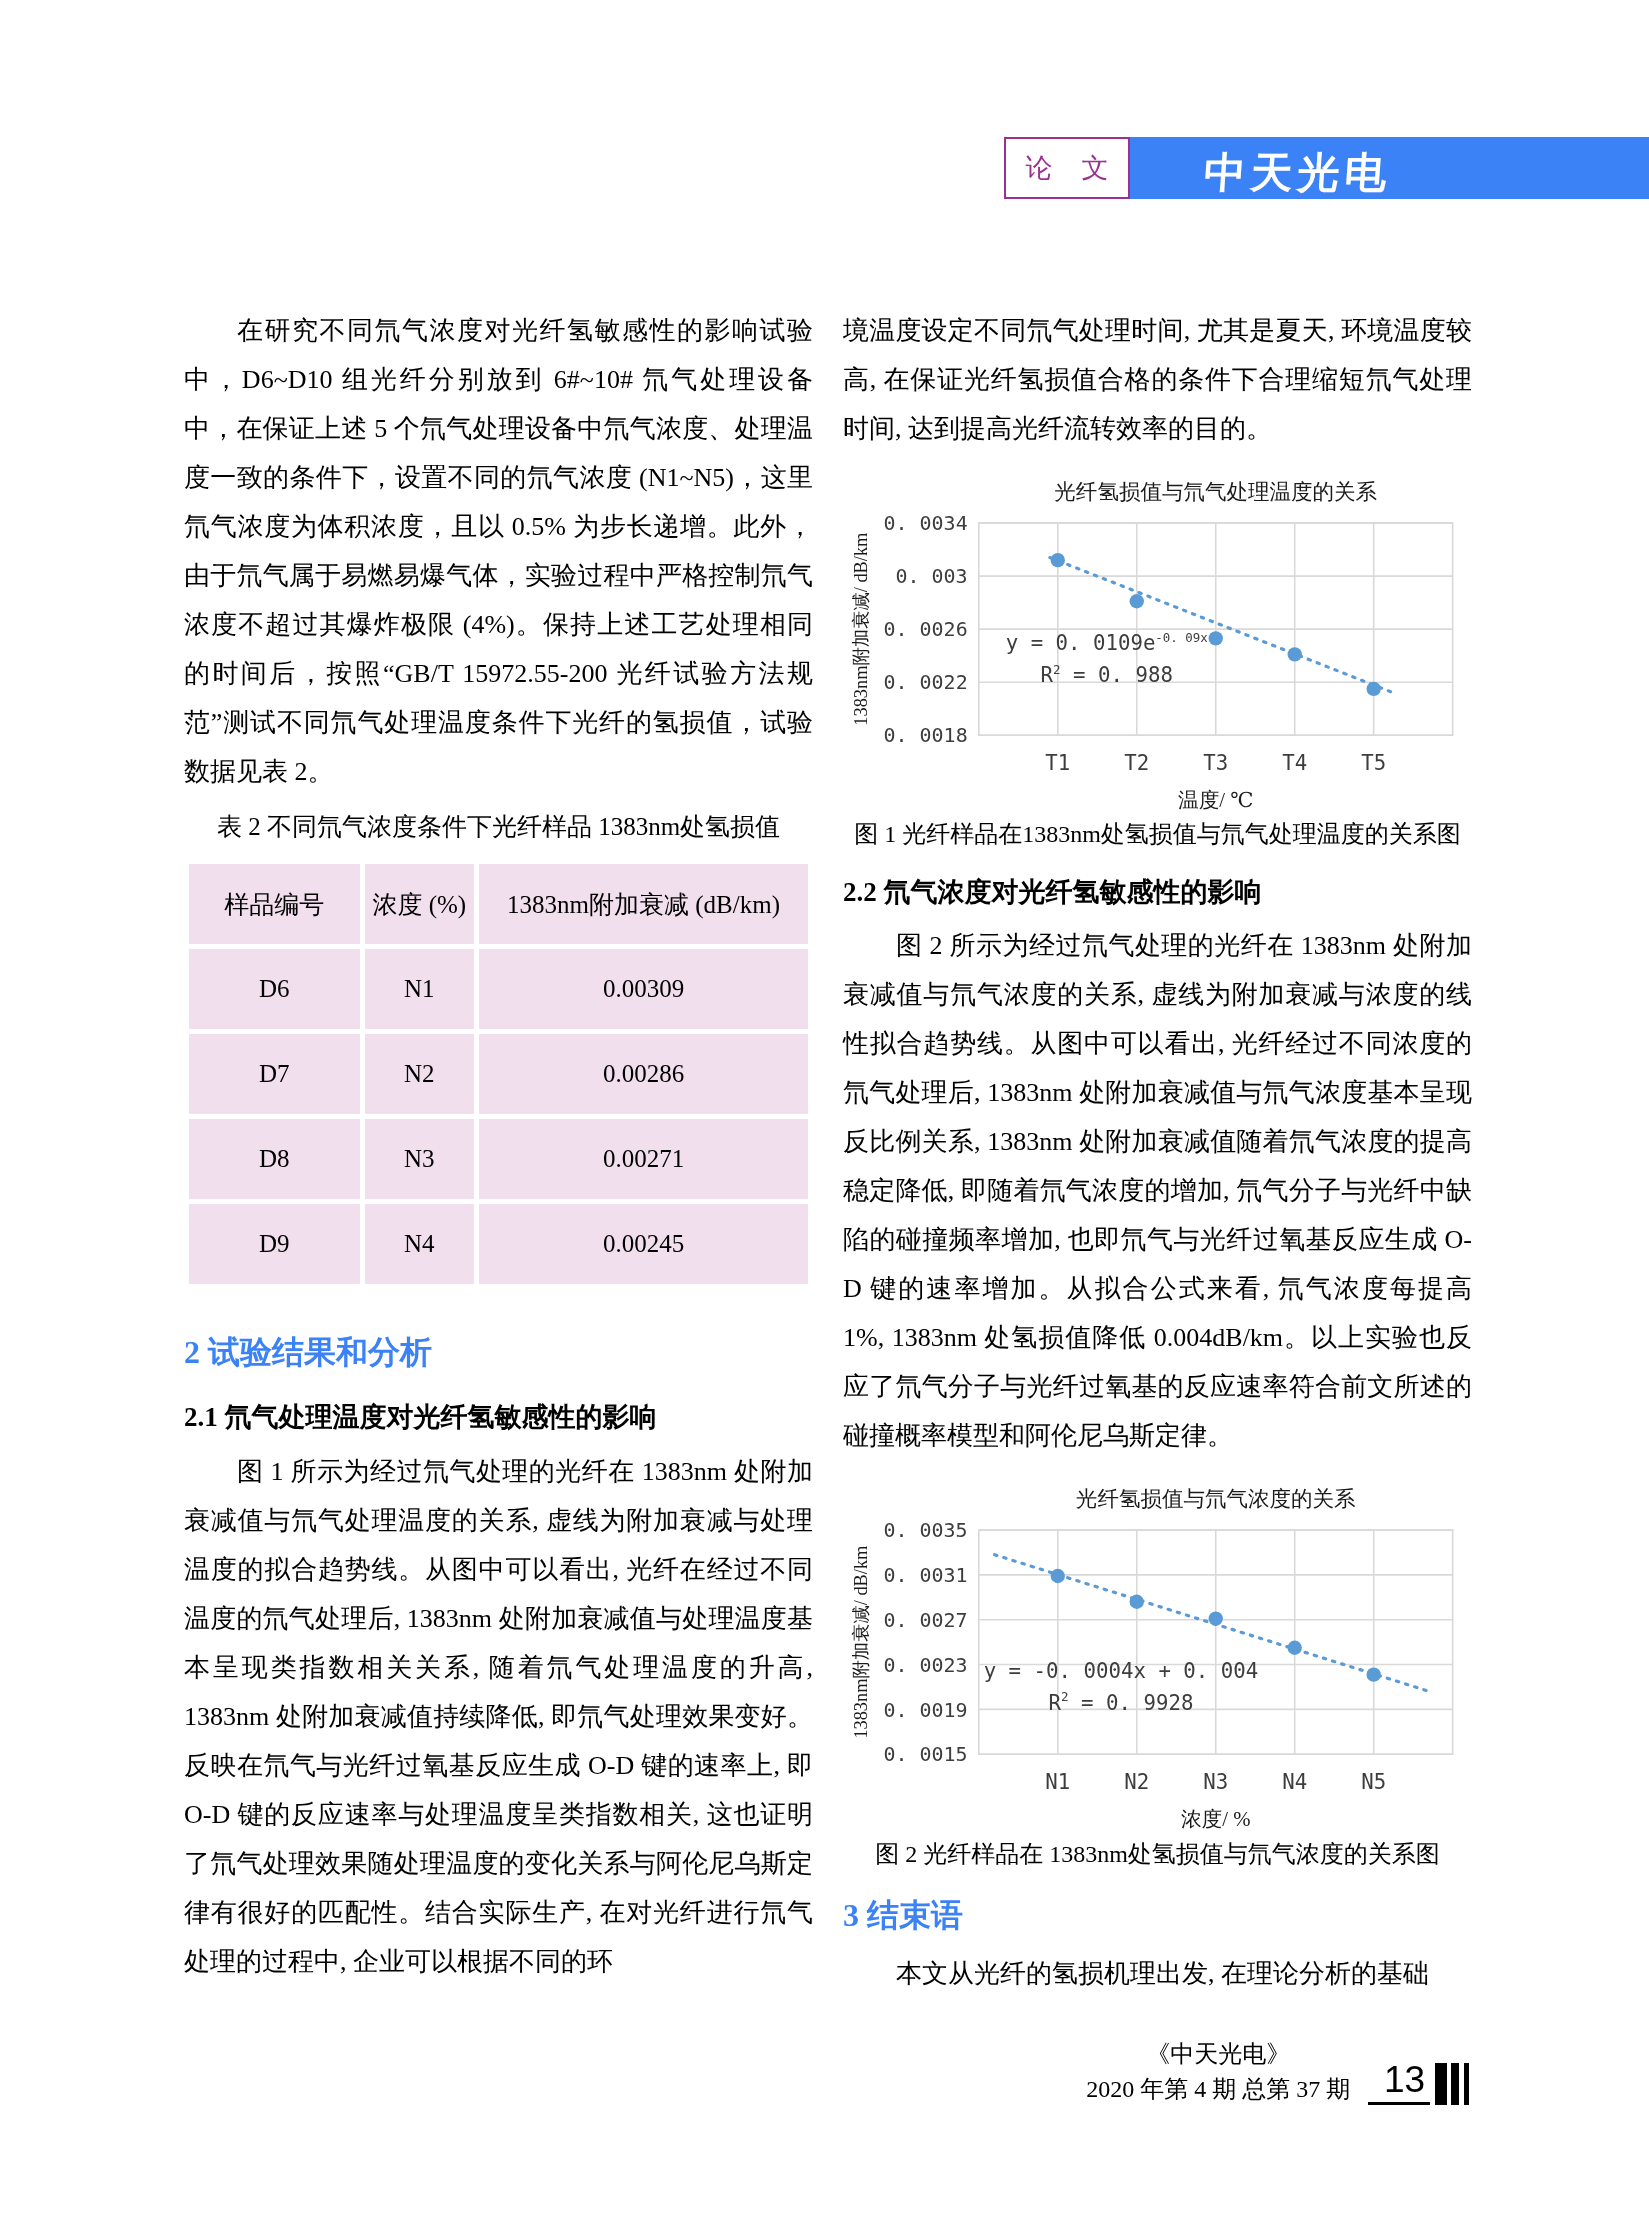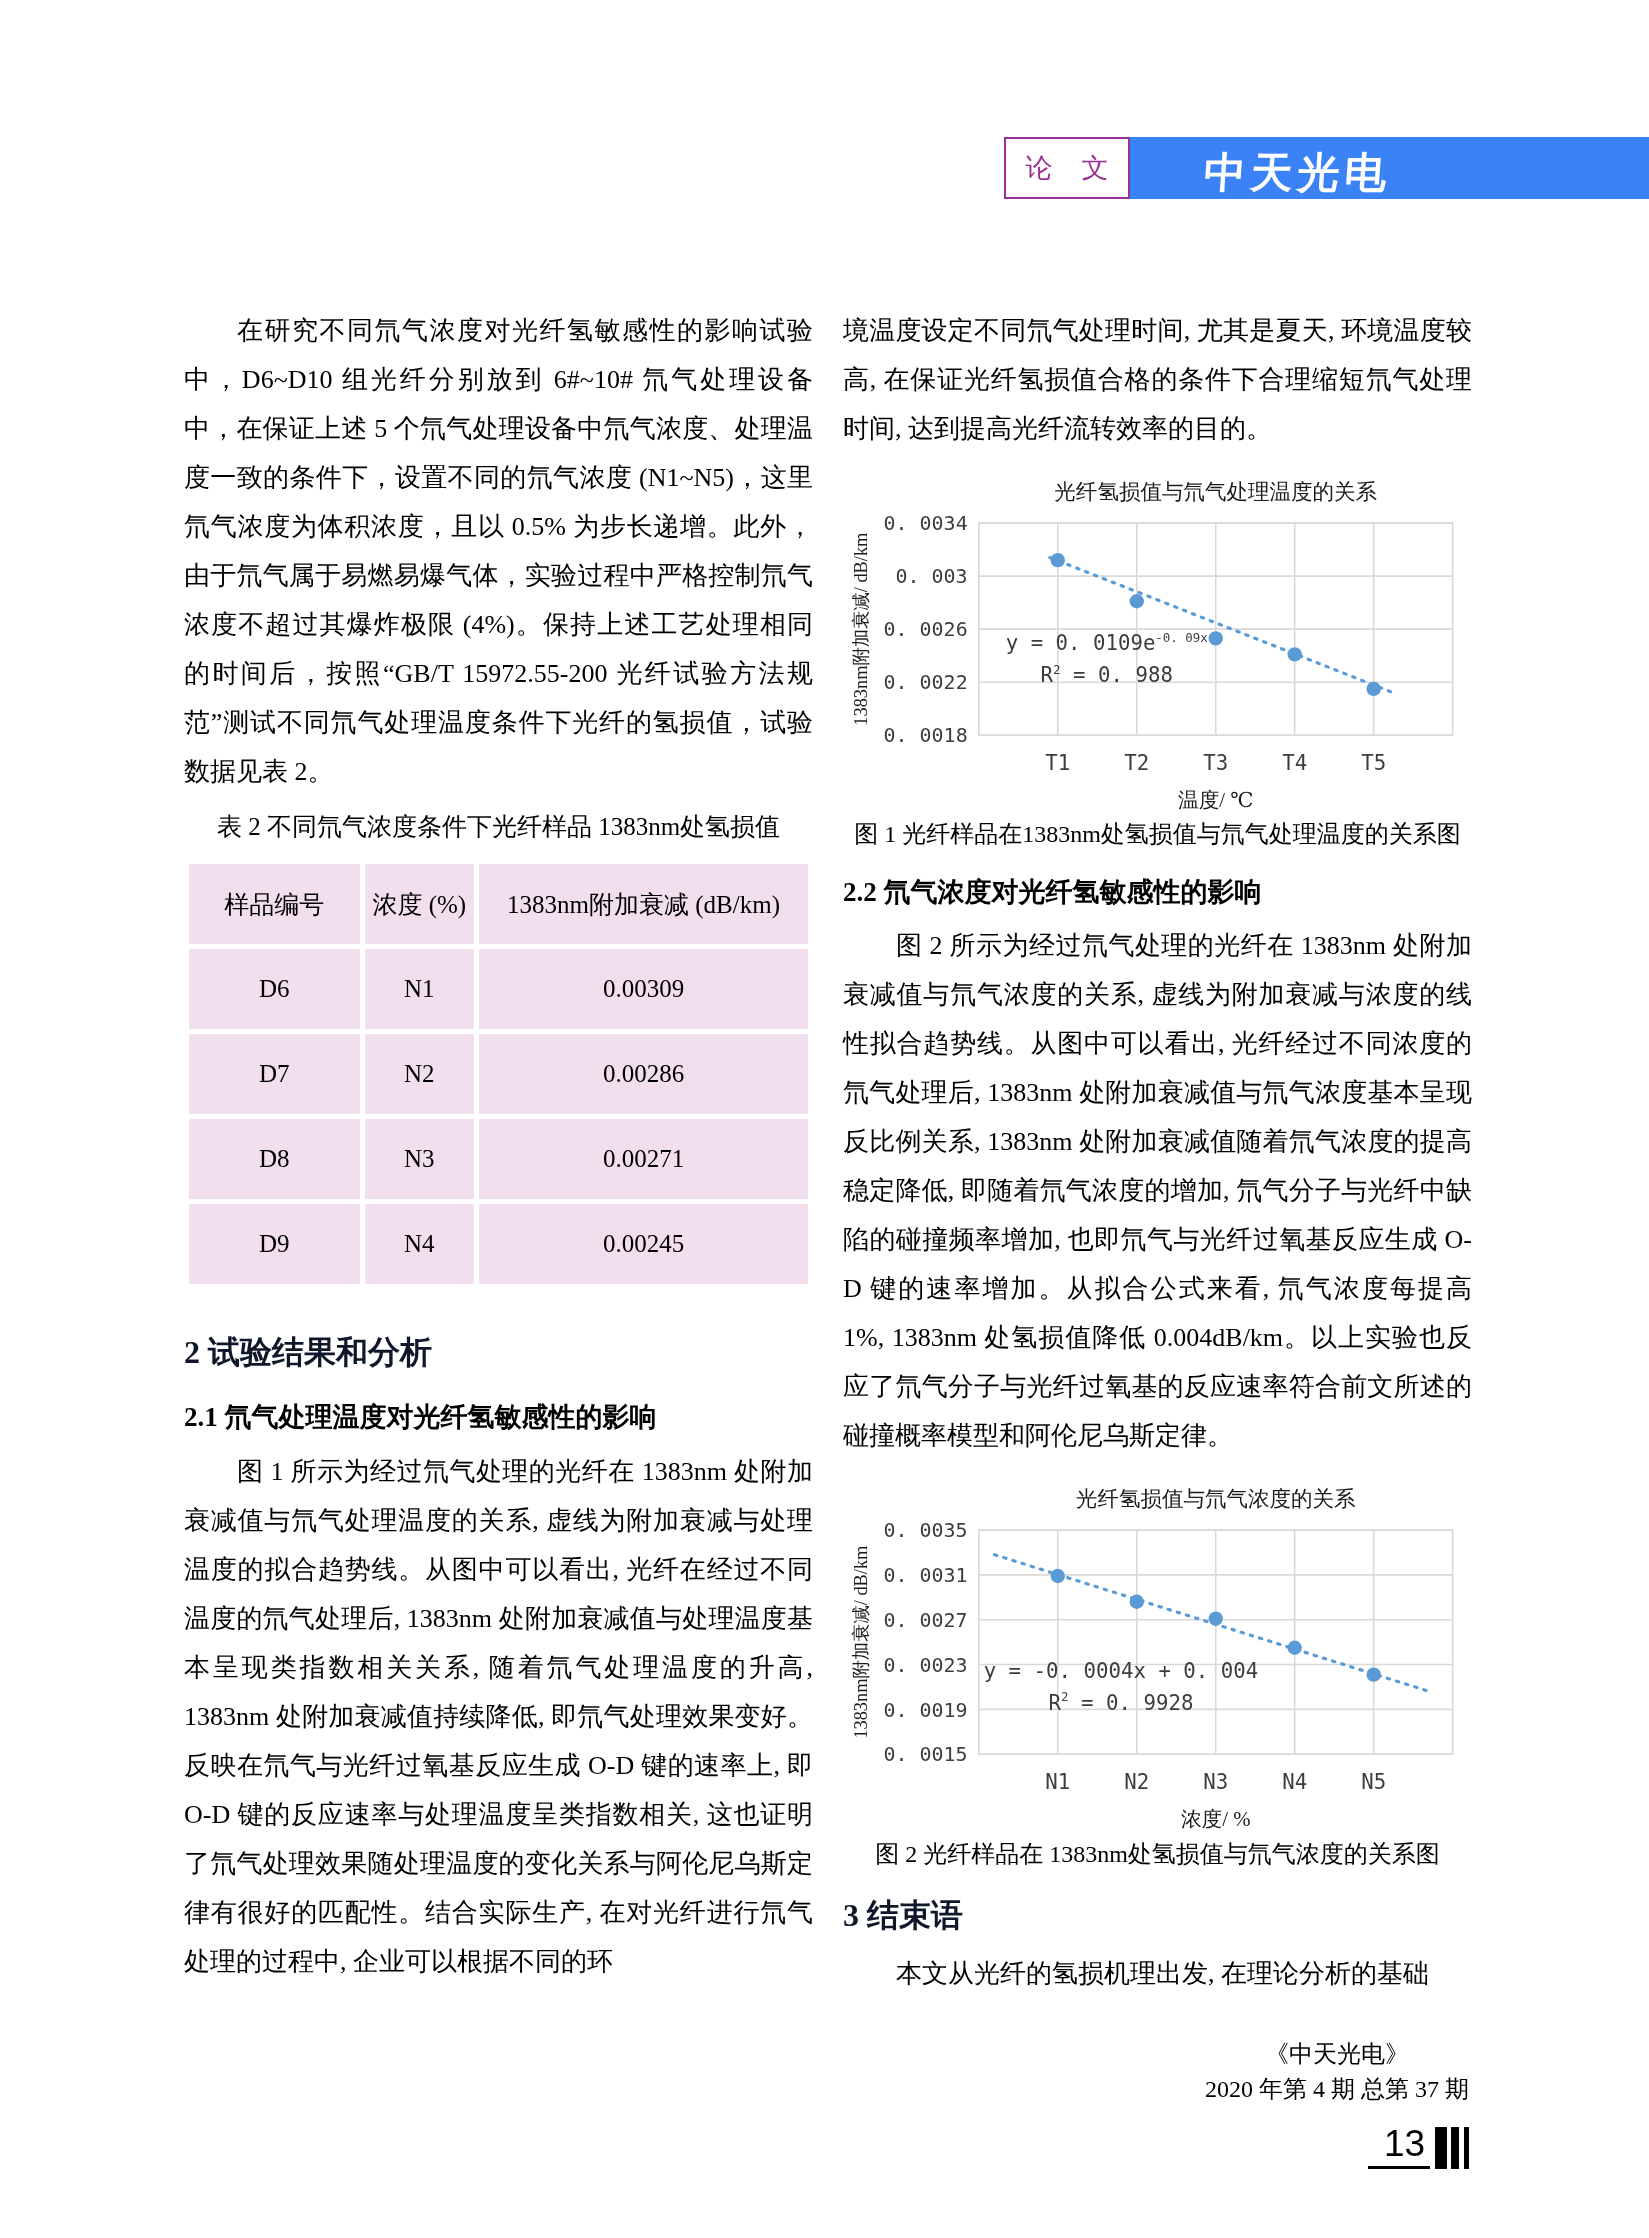--- a/index.html
+++ b/index.html
@@ -52,40 +52,40 @@
     margin-top: 16px; width: 100%;
     border-collapse: separate; border-spacing: 5.6px;
   }
   table.data th, table.data td {
     background: #f2dfee; height: 80px;
     text-align: center; vertical-align: middle;
     font-size: 25px; font-weight: normal;
   }
 
   .h-section {
-    margin-top: 42px; color: #0f172a;
+    margin-top: 42px; color: #3b82f6;
     font-size: 32px; font-weight: bold;
   }
   .h-sub {
     margin-top: 24px; color: #000;
     font-size: 27px; font-weight: bold;
   }
   .h-sub + p.body-text, .h-section + p.body-text { margin-top: 11.2px; }
 
   .chart-block { margin-top: 19px; }
   .chart-block svg { display: block; }
 
   .fig-caption {
     margin-top: 3.2px; font-size: 24px; text-align: center;
   }
 
   
   .footer {
     position: absolute; top: 2037px; left: 878px; width: 591px;
-    display: flex; justify-content: flex-end; align-items: flex-end; gap: 17.6px; flex-direction: column;
+    display: flex; justify-content: flex-end; align-items: flex-end; gap: 17.6px;
   }
   .footer-text { text-align: center; font-size: 24px; line-height: 35px; }
   .page-block { display: flex; gap: 5.6px; padding-bottom: 1.6px; }
   .page-no {
     font-family: "Liberation Sans", "DejaVu Sans", sans-serif;
     font-size: 37px; line-height: 1;
     padding: 0 4.8px 4.8px 16px;
     border-bottom: 3.2px solid #000;
   }
   .bars { display: flex; align-items: flex-end; gap: 4.8px; }

